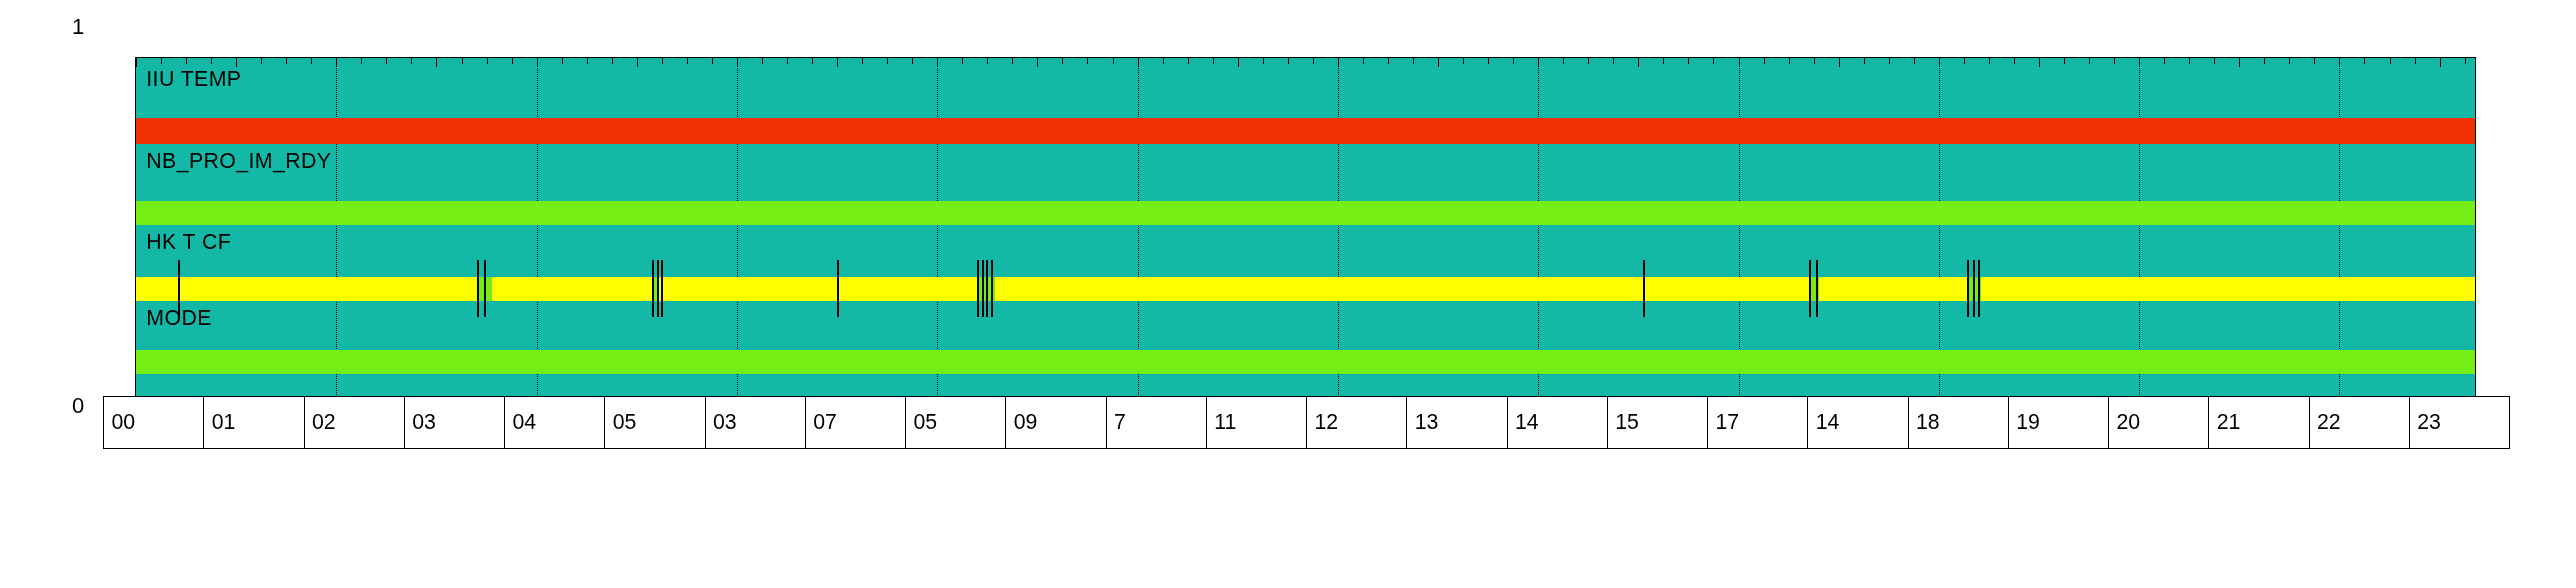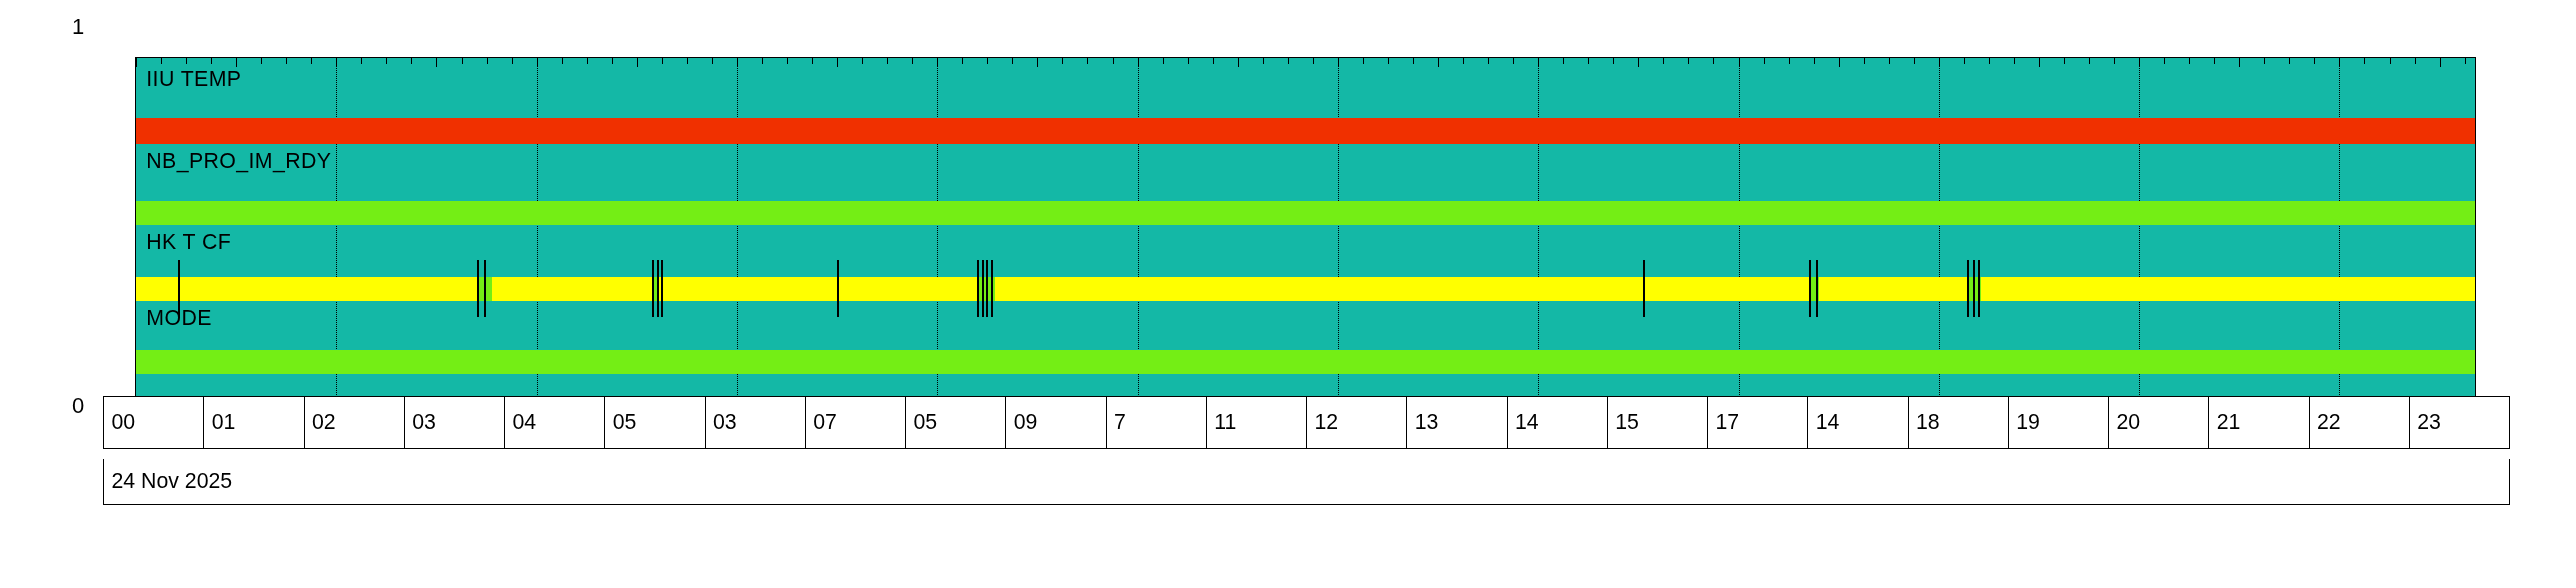--- a/index.html
+++ b/index.html
@@ -328,16 +328,15 @@
       <div class="hourcell">17</div>
       <div class="hourcell">14</div>
       <div class="hourcell">18</div>
       <div class="hourcell">19</div>
       <div class="hourcell">20</div>
       <div class="hourcell">21</div>
       <div class="hourcell">22</div>
       <div class="hourcell">23</div>
     </div>
 
-  <div id="datebar">24 Nov 2025</div>
 
 </div>
 
 
 </body></html>

